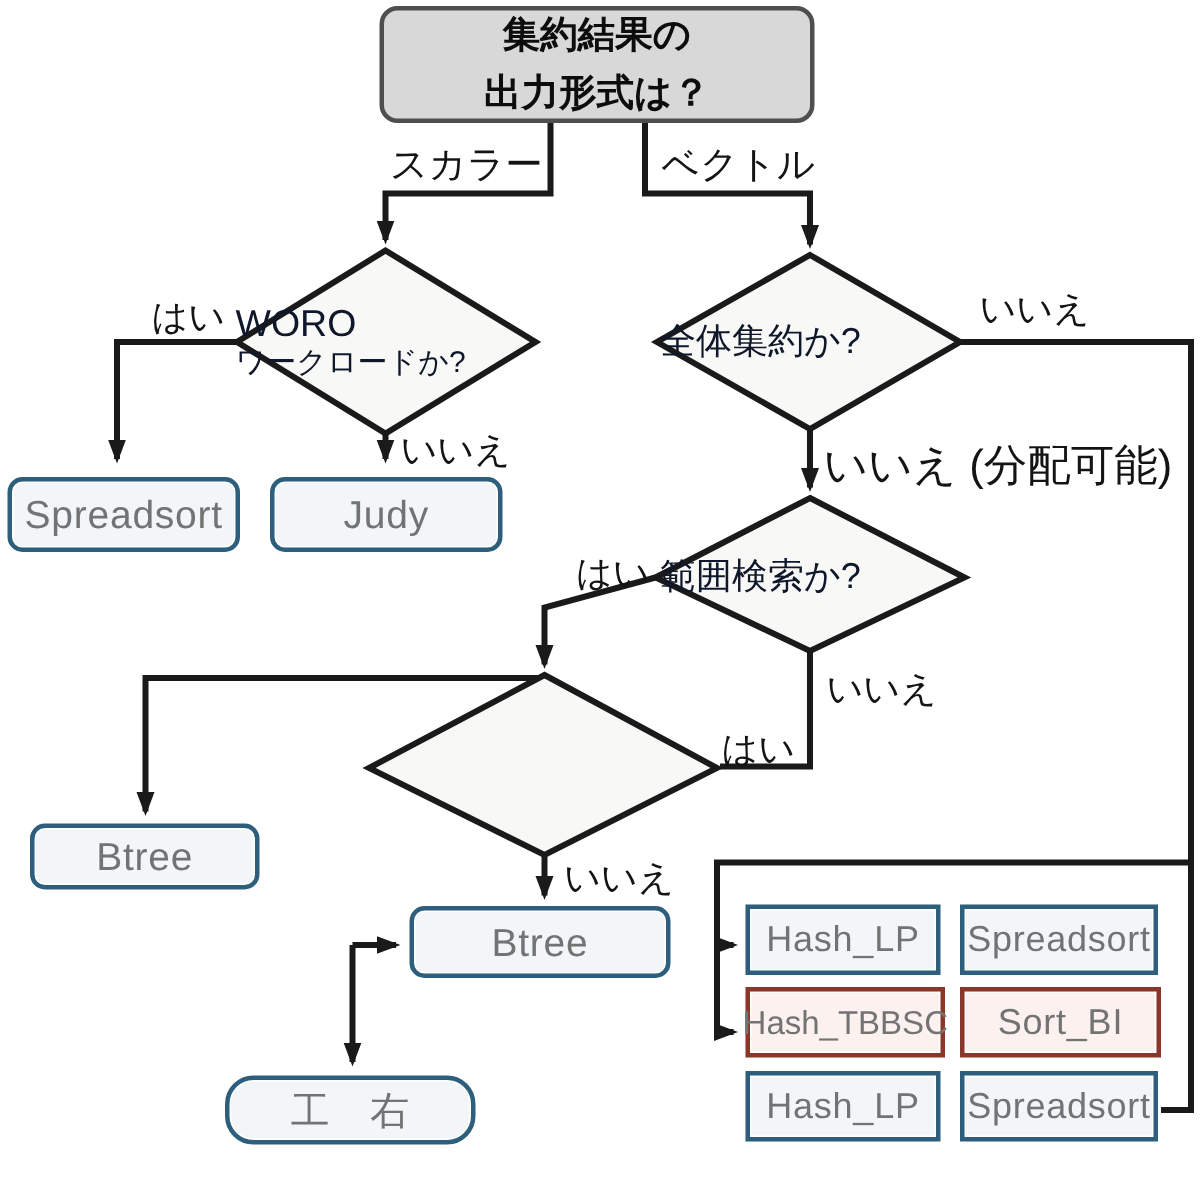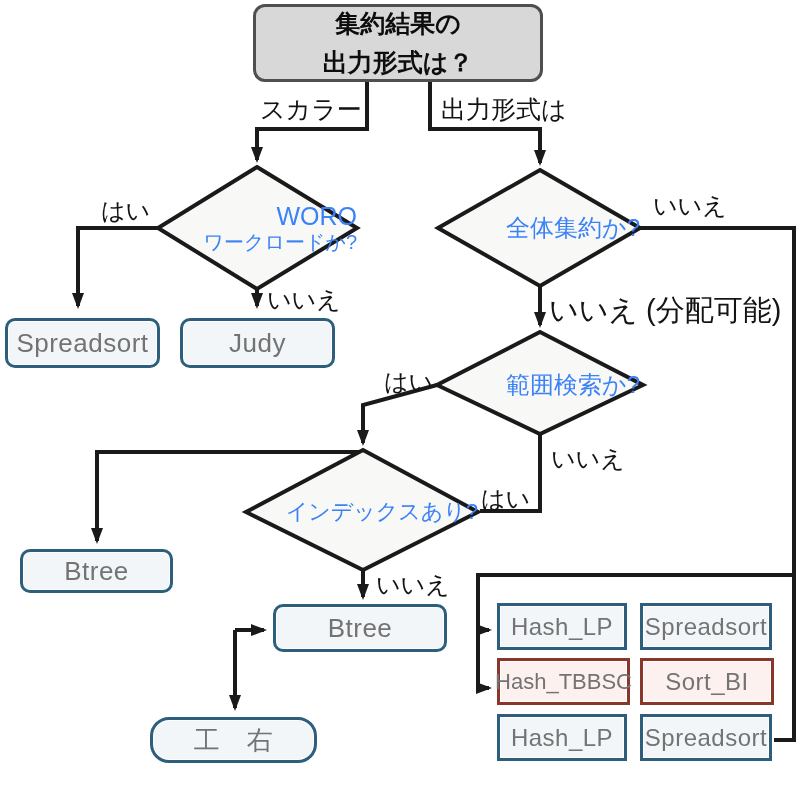--- a/index.html
+++ b/index.html
@@ -16,22 +16,22 @@
   }
   .node.red{border-color:#8a372b;background:#fdf1f0;}
   .node.grid{font-size:24px;border-radius:0;}
   .node.tight{font-size:22px;letter-spacing:0;}
   .title-node{
     position:absolute;box-sizing:border-box;border:3px solid #4f4f4f;background:#d8d8d8;
     border-radius:12px;display:flex;flex-direction:column;align-items:center;justify-content:space-between;
     font-size:25px;font-weight:bold;line-height:33px;color:#0d0d0d;
   }
   .dtext{
-    position:absolute;display:flex;flex-direction:column;align-items:flex-end;justify-content:center;
-    text-align:center;color:#3b82f6;line-height:1.15;
+    position:absolute;display:flex;flex-direction:column;align-items:flex-start;justify-content:center;
+    text-align:center;color:#0f172a;line-height:1.15;
   }
   .lbl{position:absolute;font-size:24px;color:#141414;white-space:nowrap;}
   .small{font-size:29px;}
 </style>
 </head>
 <body>
 
 <div class="canvas">
 
   <svg class="layer" width="800" height="800" viewBox="0 0 800 800">
@@ -87,25 +87,24 @@
     <div style="font-size:25px;">WORO</div>
     <div style="font-size:20px;">ワークロードか?</div>
   </div>
   <div class="dtext" style="left:440px;top:212px;width:200px;height:32px;font-size:24px;">
     <div>全体集約か?</div>
   </div>
   <div class="dtext" style="left:440px;top:369px;width:200px;height:32px;font-size:24px;">
     <div>範囲検索か?</div>
   </div>
   <div class="dtext" style="left:248px;top:482px;width:230px;height:60px;">
-    <div style="font-size:22px;">インデックスあり?</div>
   </div>
 
   <div class="lbl" style="left:260px;top:93px;font-size:25px;">スカラー</div>
-  <div class="lbl" style="left:441px;top:93px;font-size:25px;">出力形式は</div>
+  <div class="lbl" style="left:441px;top:93px;font-size:25px;">ベクトル</div>
   <div class="lbl" style="left:101px;top:195px;">はい</div>
   <div class="lbl" style="left:267px;top:284px;">いいえ</div>
   <div class="lbl" style="left:653px;top:190px;">いいえ</div>
   <div class="lbl small" style="left:549px;top:291px;">いいえ (分配可能)</div>
   <div class="lbl" style="left:384px;top:366px;">はい</div>
   <div class="lbl" style="left:551px;top:443px;">いいえ</div>
   <div class="lbl" style="left:481px;top:483px;">はい</div>
   <div class="lbl" style="left:376px;top:569px;">いいえ</div>
 
   <div class="node" style="left:5px;top:318px;width:155px;height:50px;">Spreadsort</div>

